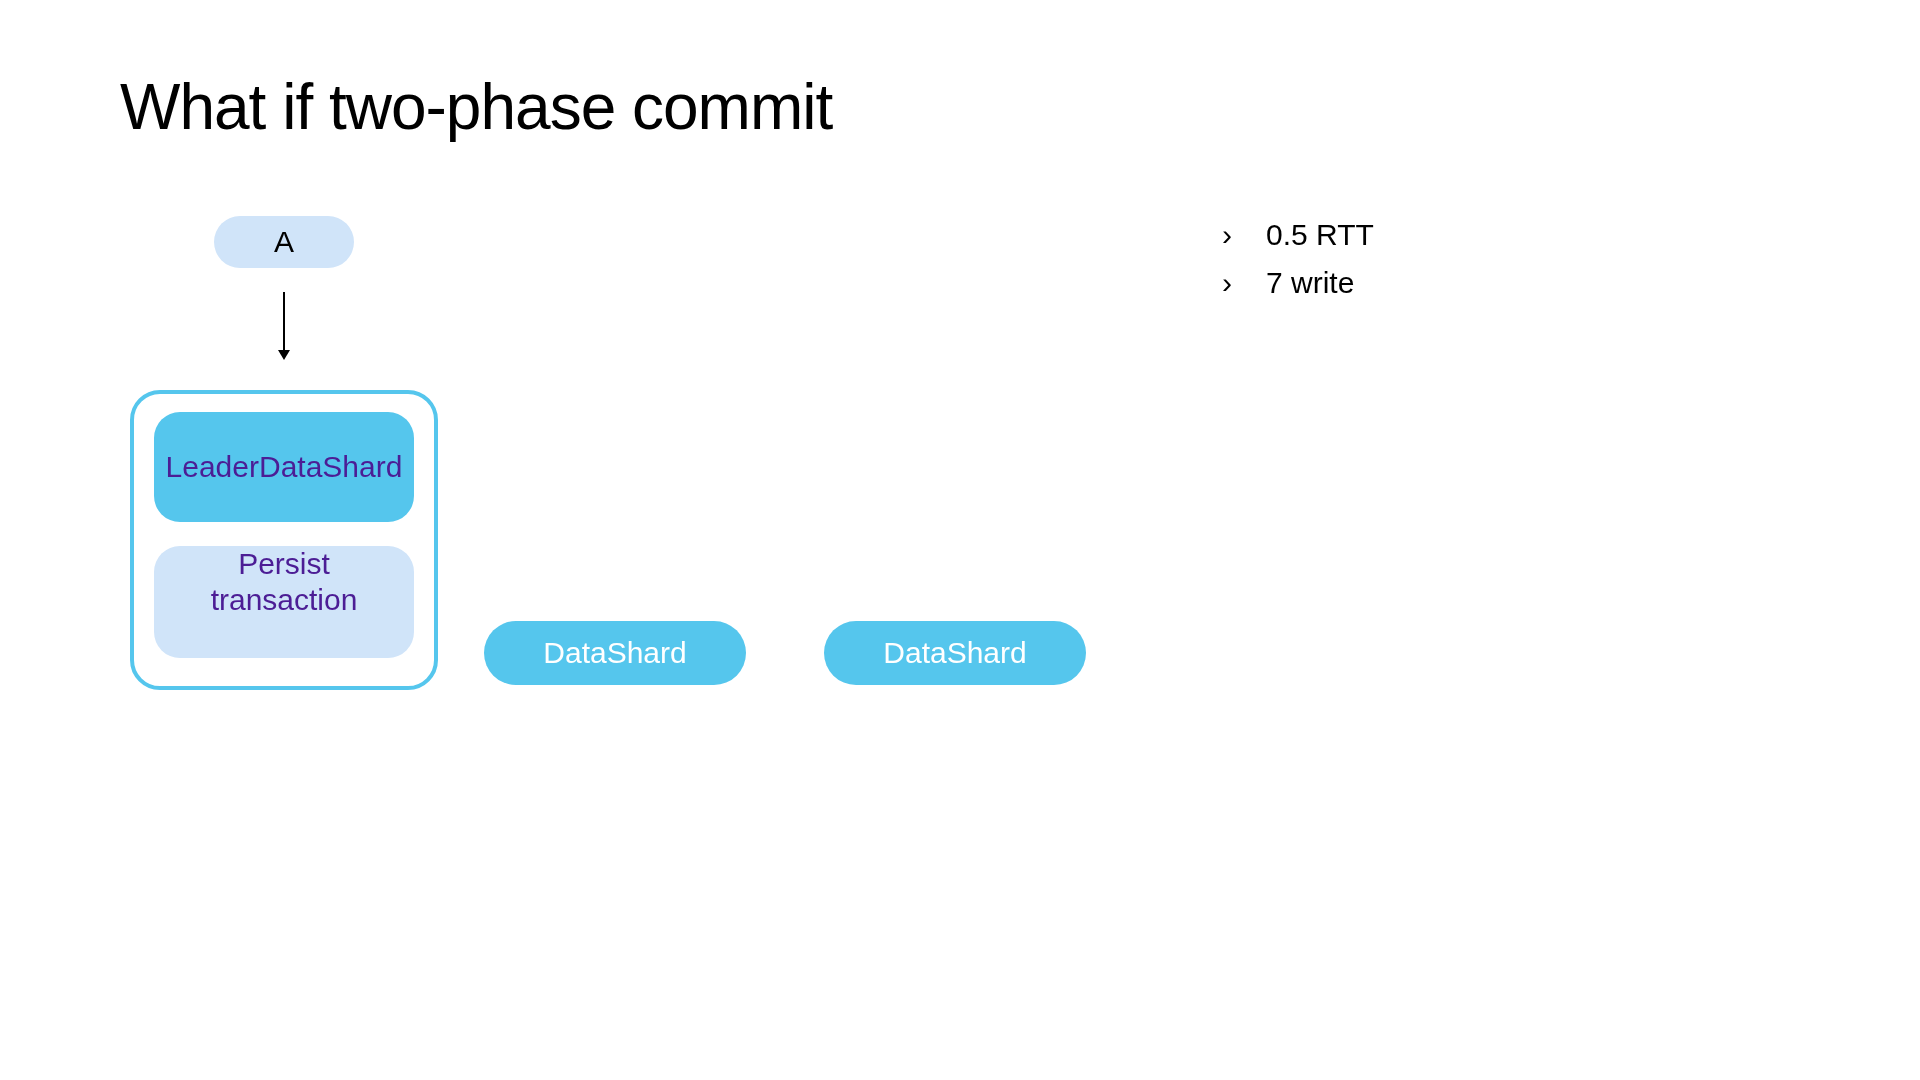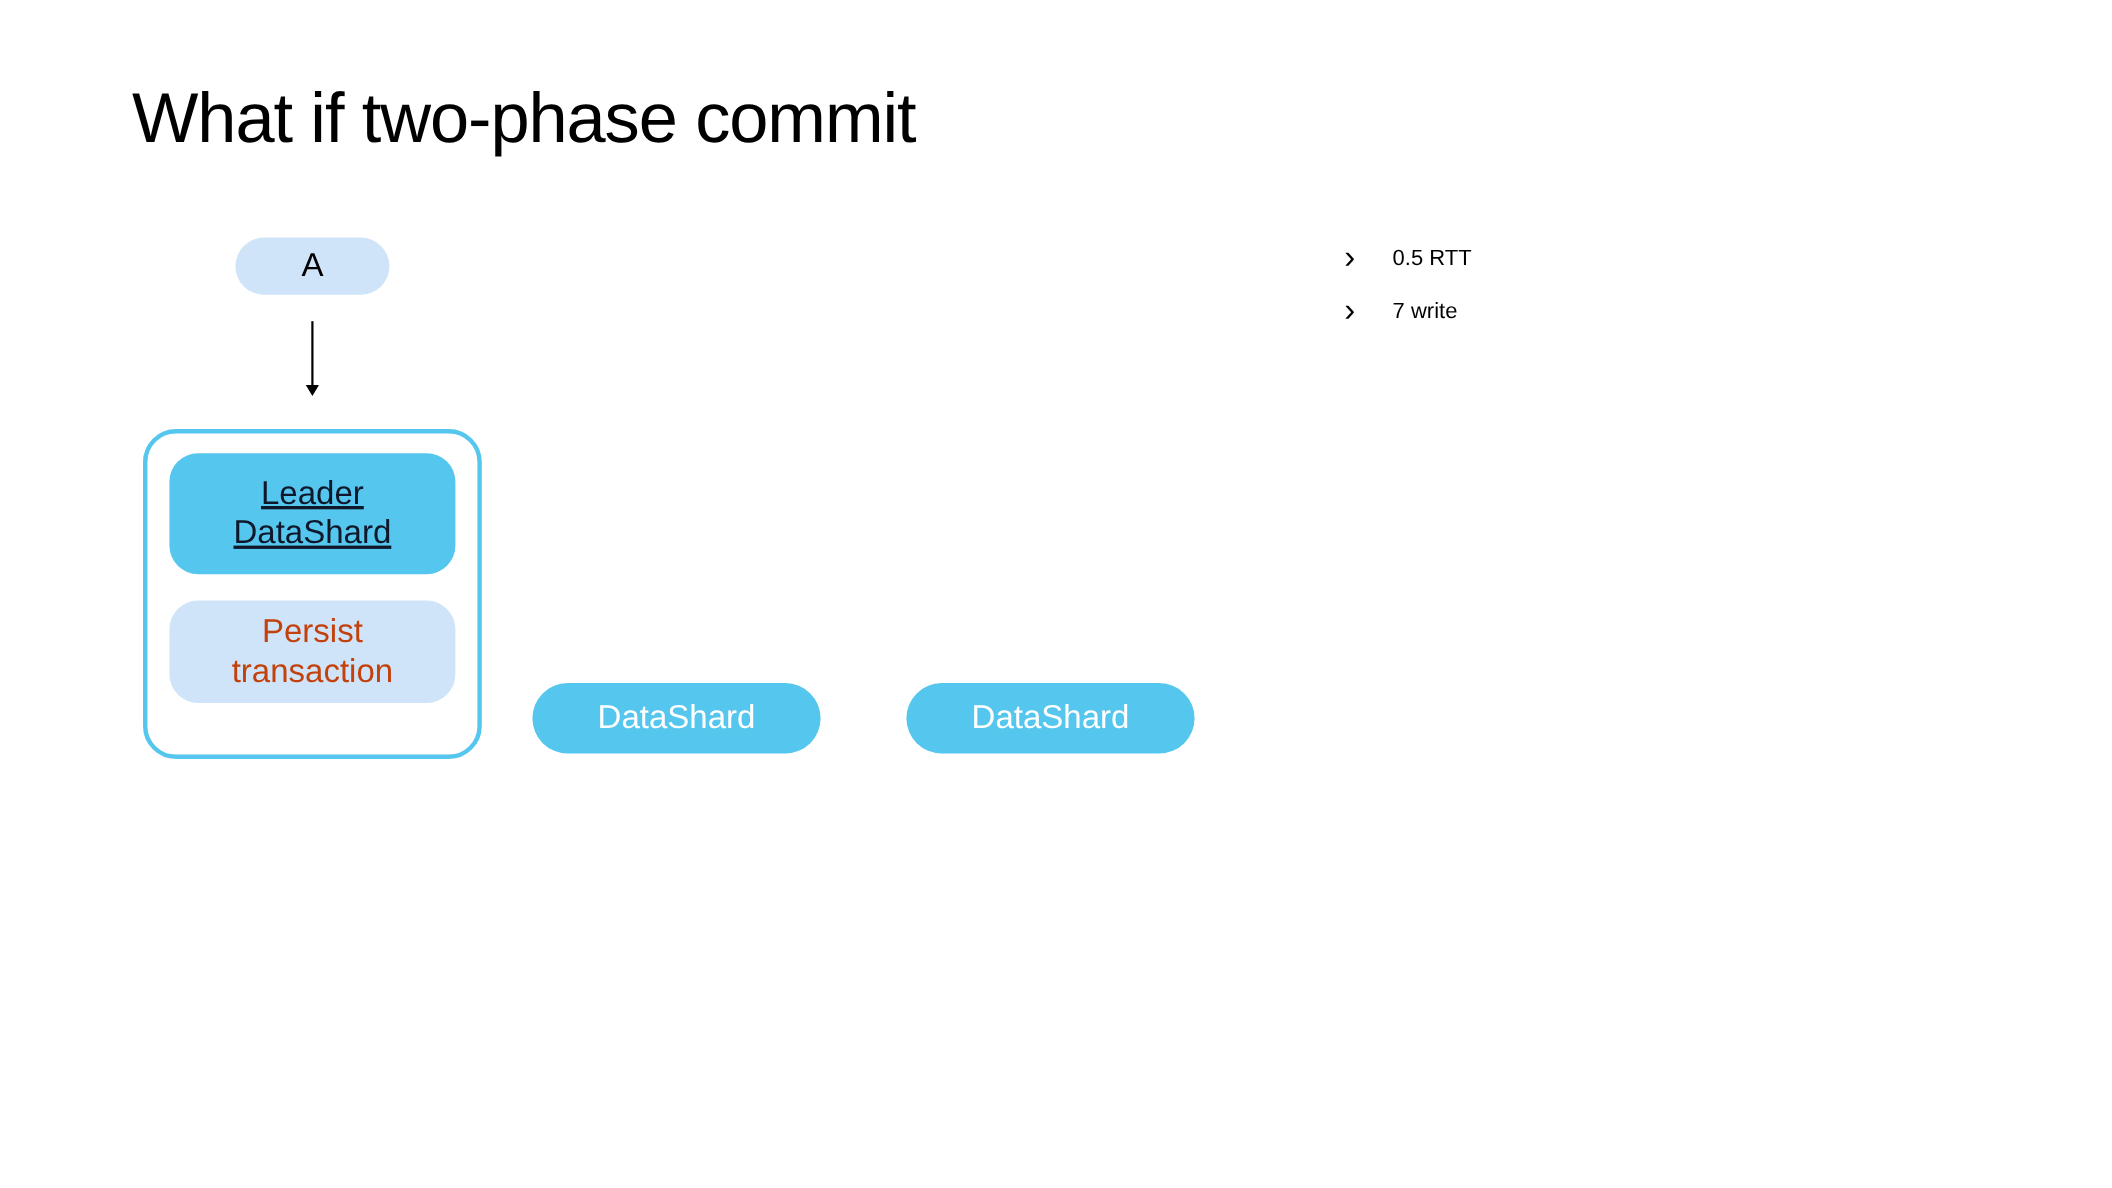--- a/index.html
+++ b/index.html
@@ -71,37 +71,36 @@
       padding: 18px 20px;
       display: flex;
       flex-direction: column;
       gap: 24px;
     }
     .leader-datashard {
       background: #55c6ed;
       border-radius: 26px;
       height: 110px;
       display: flex;
-      flex-direction: column;
+      flex-direction: row;
       align-items: center;
       justify-content: center;
-      color: #0f172a;
+      color: #4c1d95;
       font-size: 30px;
       line-height: 1.2;
-      text-decoration: underline;
     }
     .persist-transaction {
       background: #d0e4f9;
       border-radius: 26px;
-      height: 93px;
+      height: 112px;
       display: flex;
       flex-direction: column;
       align-items: center;
-      justify-content: center;
-      color: #c2410c;
+      justify-content: flex-start;
+      color: #4c1d95;
       font-size: 30px;
       line-height: 1.2;
     }
     .datashard-pill {
       position: absolute;
       background: #55c6ed;
       border-radius: 32px;
       height: 64px;
       width: 262px;
       display: flex;
@@ -128,21 +127,21 @@
       align-items: center;
       margin-bottom: 14px;
     }
     .bullet-marker {
       font-size: 30px;
       color: #000000;
       margin-right: 34px;
       font-weight: 400;
     }
     .bullet-text {
-      font-size: 20px;
+      font-size: 30px;
       color: #000000;
     }
   </style>
 </head>
 <body>
 
 <h1 class="slide-title">What if two-phase commit</h1>
 
 <div class="node-a">
   <span>A</span>

